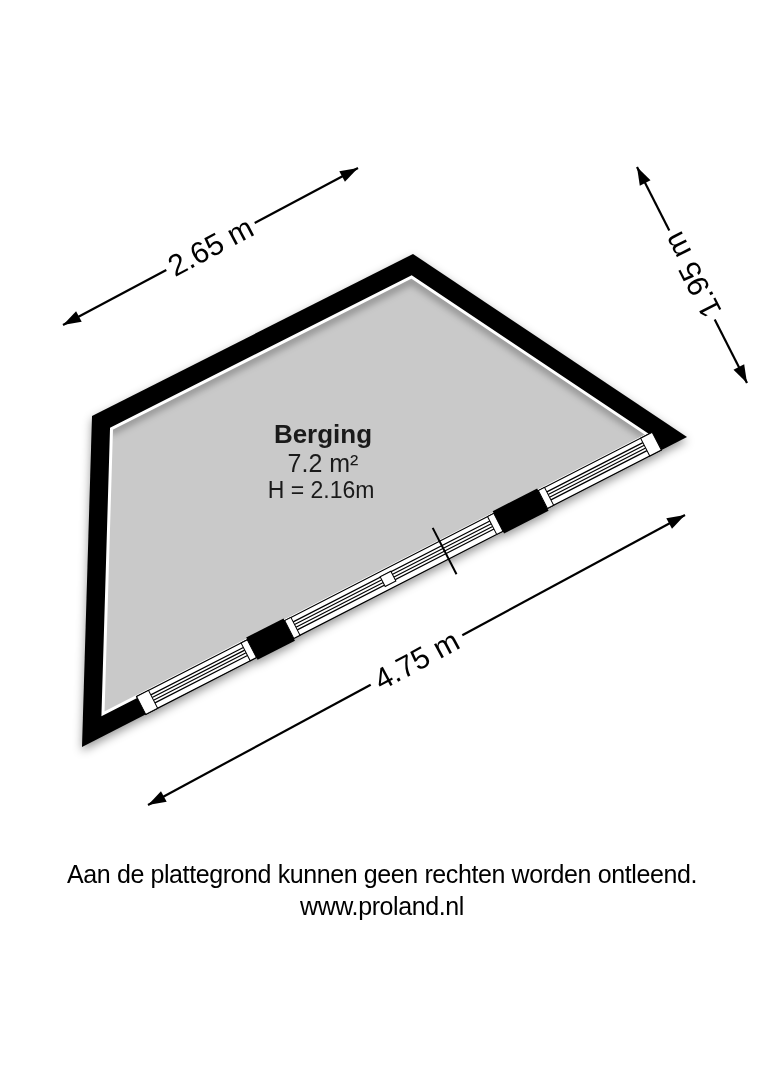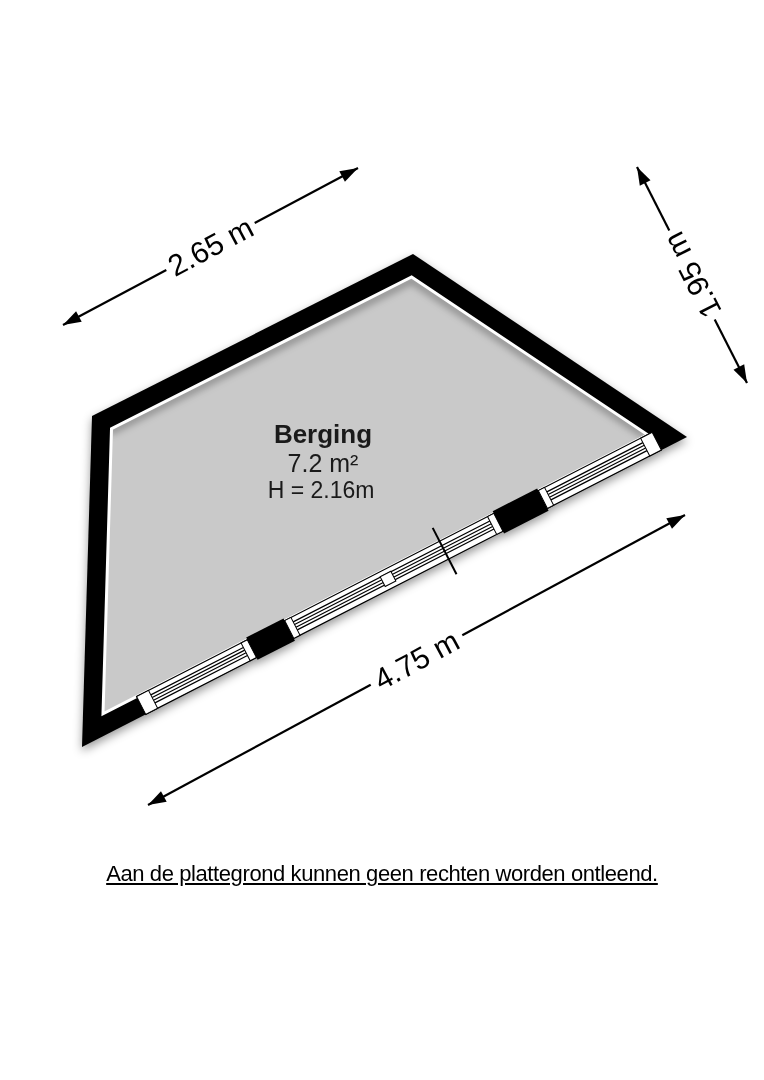--- a/index.html
+++ b/index.html
@@ -31,24 +31,23 @@
     font-family:"Liberation Sans", sans-serif;
     font-size:23px;
     fill:#1a1a1a;
   }
   .footer{
     position:absolute;
     left:0; right:0;
     top:858px;
     text-align:center;
     color:#000000;
-    font-size:22px;
+    font-size:25px;
     letter-spacing:-0.4px;
     line-height:32px;
-    text-decoration:underline;
   }
 </style>
 </head>
 <body>
 
 <div class="canvas">
 
   <svg width="764" height="1080" viewBox="0 0 764 1080">
 
     <defs>
@@ -119,15 +118,16 @@
       <line x1="148" y1="805" x2="370.7" y2="684.7"></line>
       <line x1="462.3" y1="635.3" x2="685" y2="515"></line>
     </g>
     <polygon fill="#000000" points="0,0 -18,6 -18,-6" transform="translate(685,515) rotate(-28.36)"></polygon>
     <polygon fill="#000000" points="0,0 -18,6 -18,-6" transform="translate(148,805) rotate(151.64)"></polygon>
     <text class="dim-label" x="416.5" y="660" text-anchor="middle" dominant-baseline="central" transform="rotate(-28.36 416.5 660)">4.75 m</text>
   </svg>
 
   <div class="footer">
     <div>Aan de plattegrond kunnen geen rechten worden ontleend.</div>
+    <div>www.proland.nl</div>
   </div>
 
 </div>
 
 </body></html>

